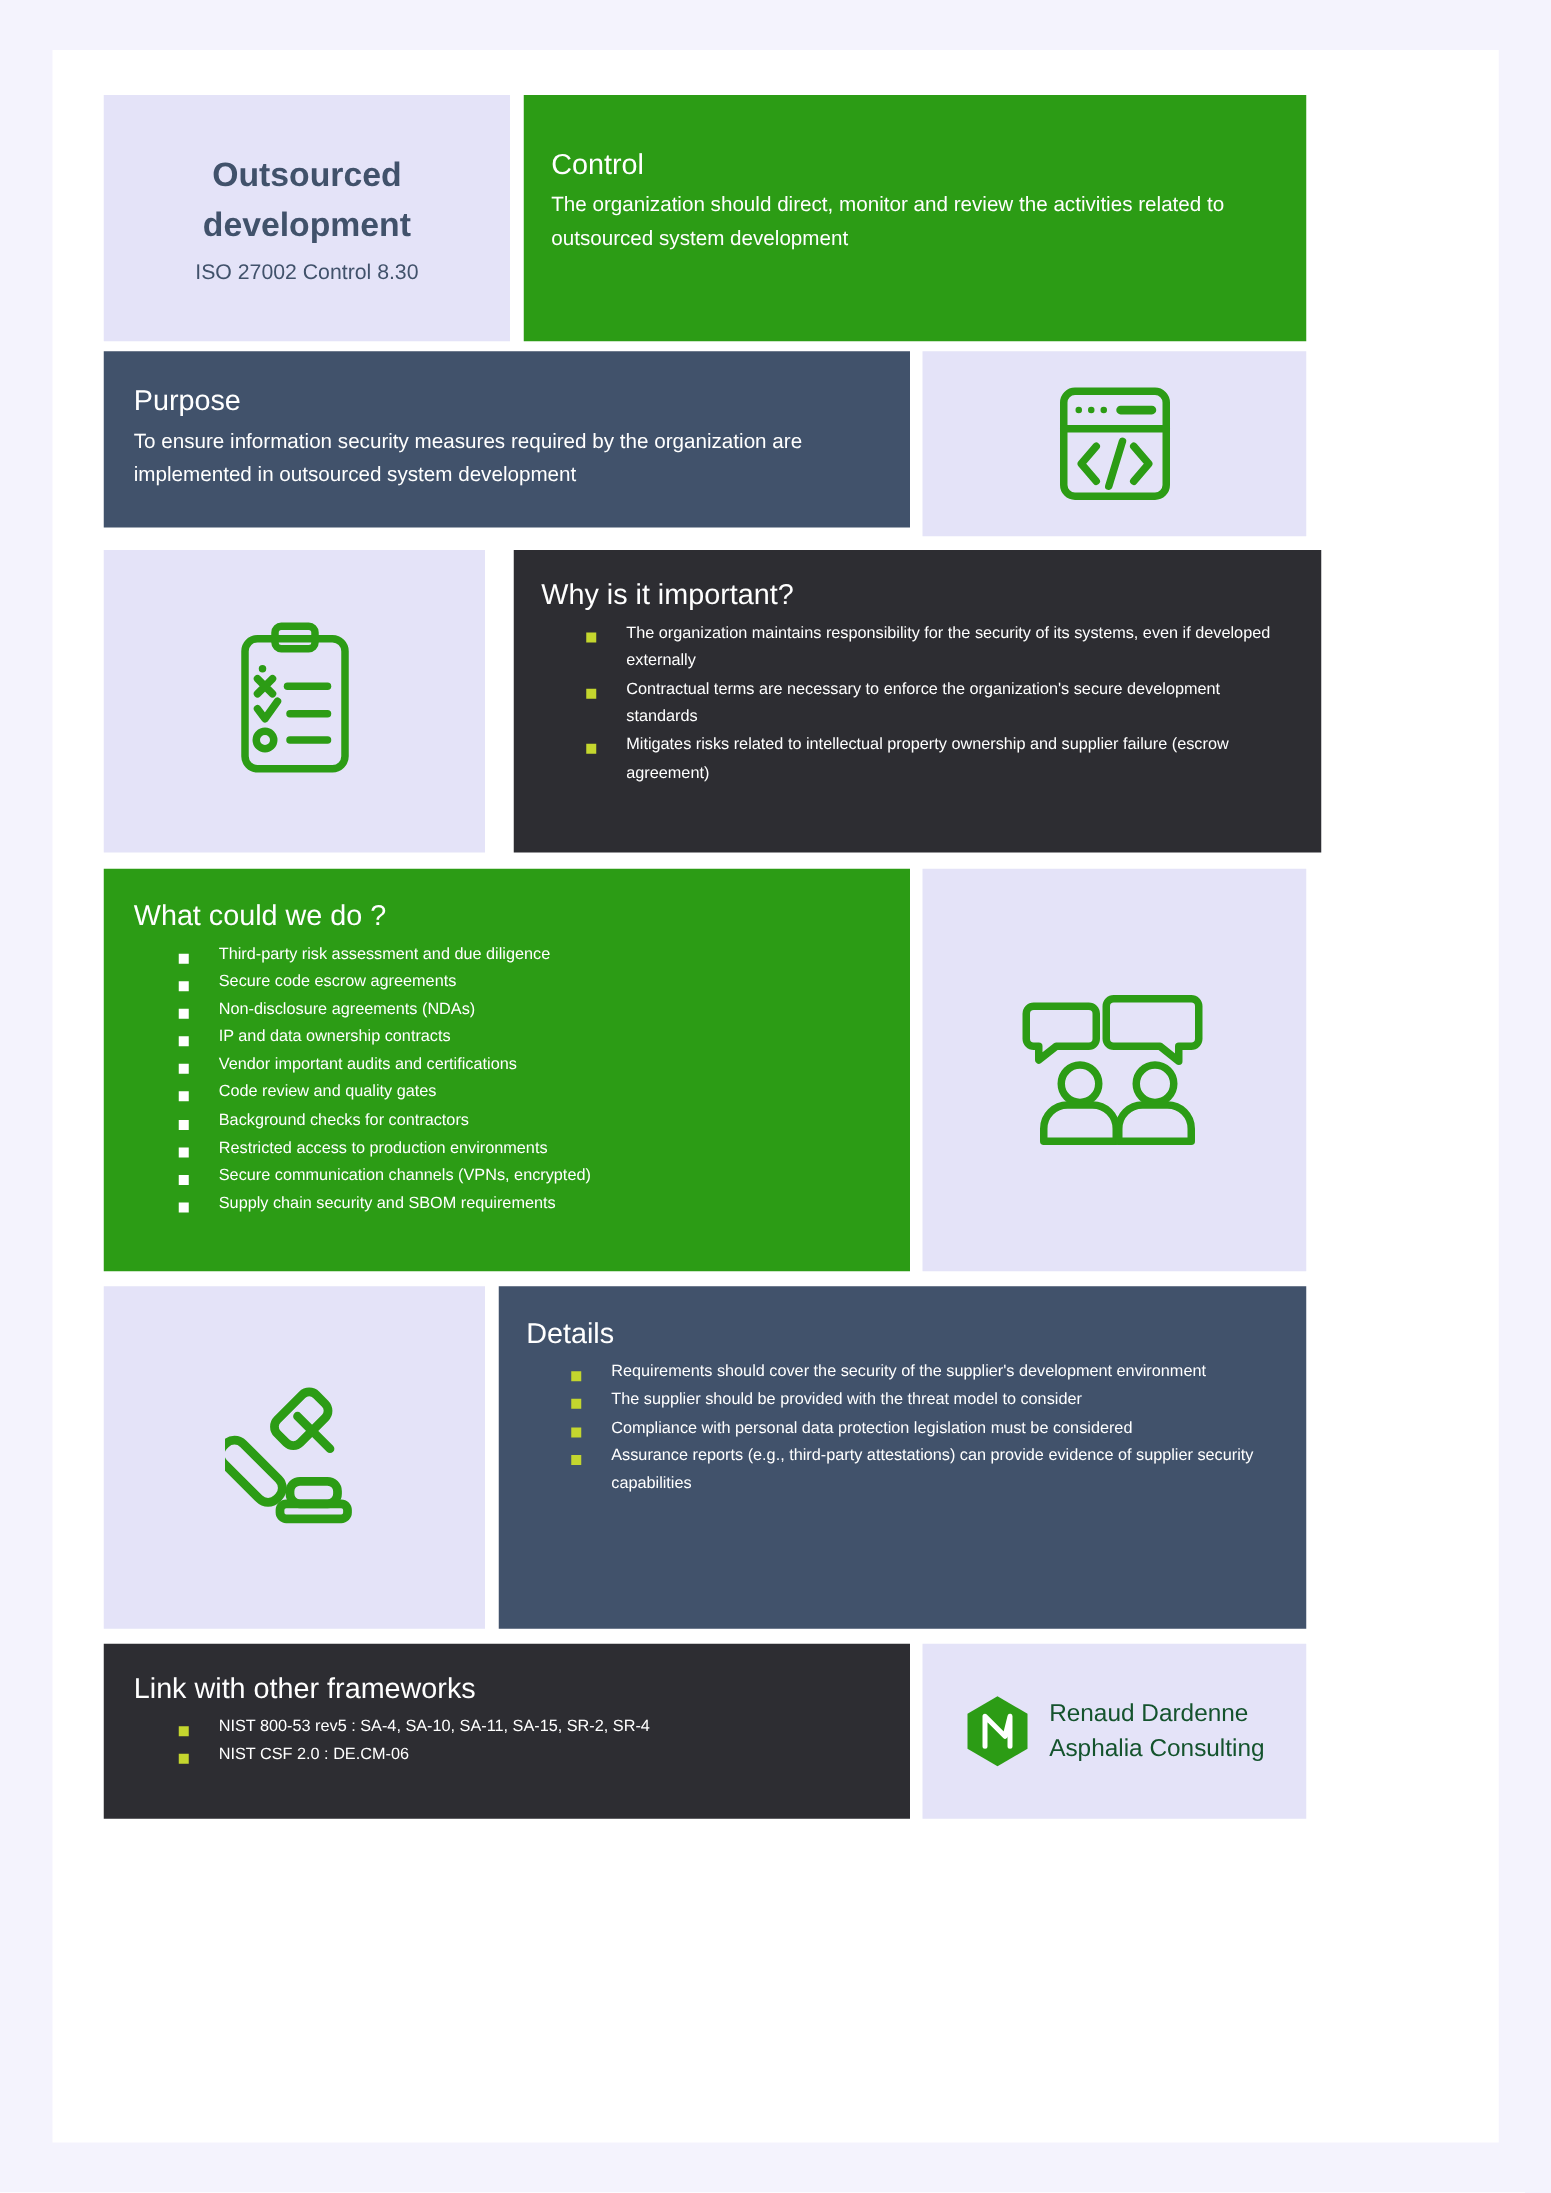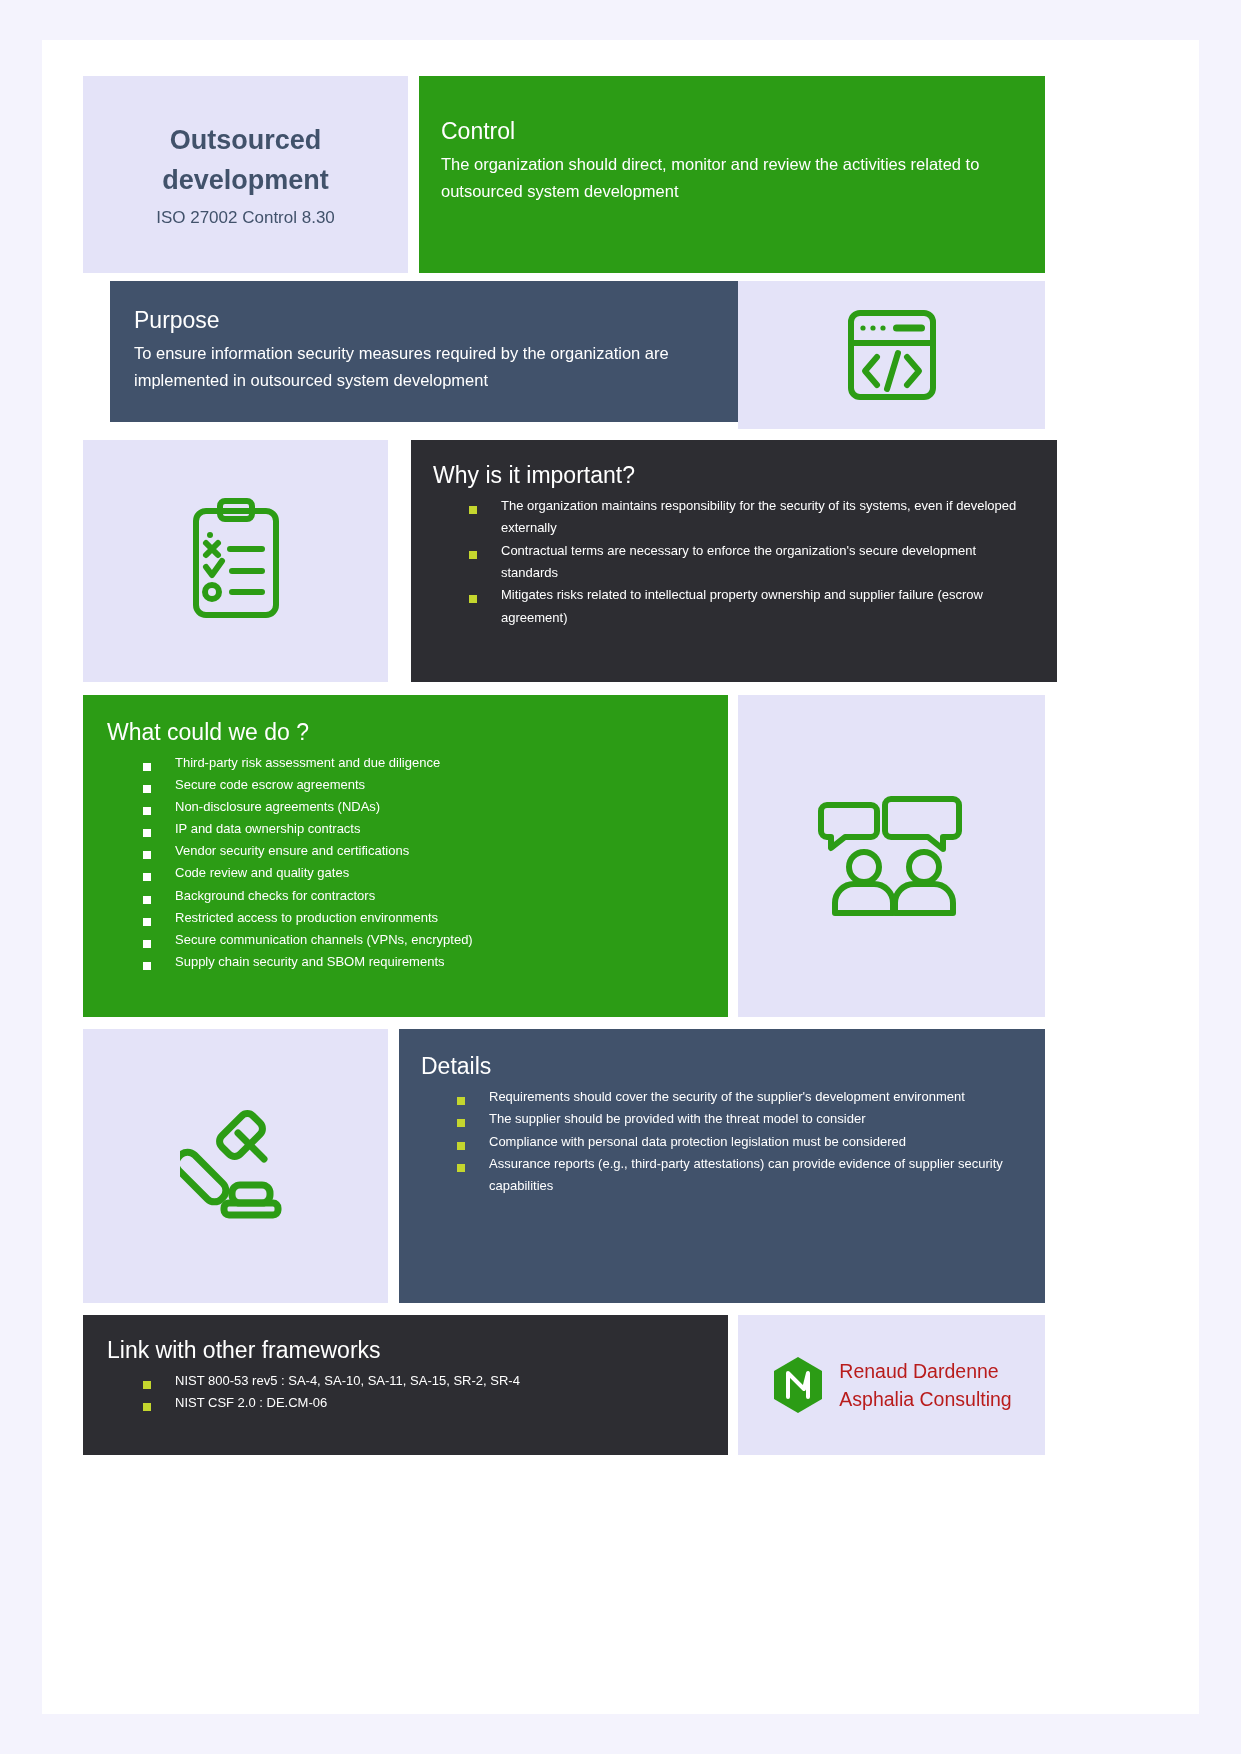--- a/index.html
+++ b/index.html
@@ -60,21 +60,20 @@
     margin-bottom: 6px;
   }
   .body-white {
     font-size: 16.5px; color: #ffffff; line-height: 1.62;
   }
 
   
   .purpose-card {
     left: 21px; top: 223px; width: 645px; height: 141px;
     padding: 26px 24px 0 24px;
-    margin-left: 27px;
   }
   .purpose-icon-card {
     left: 676px; top: 223px; width: 307px; height: 148px;
     display: flex; align-items: center; justify-content: center;
   }
 
   
   .why-icon-card {
     left: 21px; top: 382px; width: 305px; height: 242px;
     display: flex; align-items: center; justify-content: center;
@@ -108,21 +107,21 @@
   .frameworks-card {
     left: 21px; top: 1257px; width: 645px; height: 140px;
     padding: 22px 24px 0 24px;
   }
   .brand-card {
     left: 676px; top: 1257px; width: 307px; height: 140px;
     display: flex; align-items: center; justify-content: center;
     gap: 14px;
   }
   .brand-text {
-    font-size: 19.5px; color: #b91c1c; line-height: 1.45;
+    font-size: 19.5px; color: #14532d; line-height: 1.45;
   }
 
   
   ul.blist { list-style: none; margin-top: 4px; }
   ul.blist li {
     position: relative;
     padding-left: 68px;
     font-size: 13px;
     line-height: 1.72;
     color: #ffffff;
@@ -198,21 +197,21 @@
         </ul>
       </div>
 
       <div class="card green what-card">
         <div class="h-white">What could we do ?</div>
         <ul class="blist">
           <li>Third-party risk assessment and due diligence</li>
           <li>Secure code escrow agreements</li>
           <li>Non-disclosure agreements (NDAs)</li>
           <li>IP and data ownership contracts</li>
-          <li>Vendor security ensure and certifications</li>
+          <li>Vendor important audits and certifications</li>
           <li>Code review and quality gates</li>
           <li>Background checks for contractors</li>
           <li>Restricted access to production environments</li>
           <li>Secure communication channels (VPNs, encrypted)</li>
           <li>Supply chain security and SBOM requirements</li>
         </ul>
       </div>
       <div class="card lav what-icon-card">
         <svg class="icon" width="150" height="122" viewBox="0 0 150 122" fill="none" stroke="#2c9c15" stroke-width="6" stroke-linecap="round" stroke-linejoin="round">
           <path d="M10 10 h44 a6 6 0 0 1 6 6 v20 a6 6 0 0 1 -6 6 h-26 l-14 11 v-11 h-4 a6 6 0 0 1 -6 -6 v-20 a6 6 0 0 1 6 -6 z"></path>

